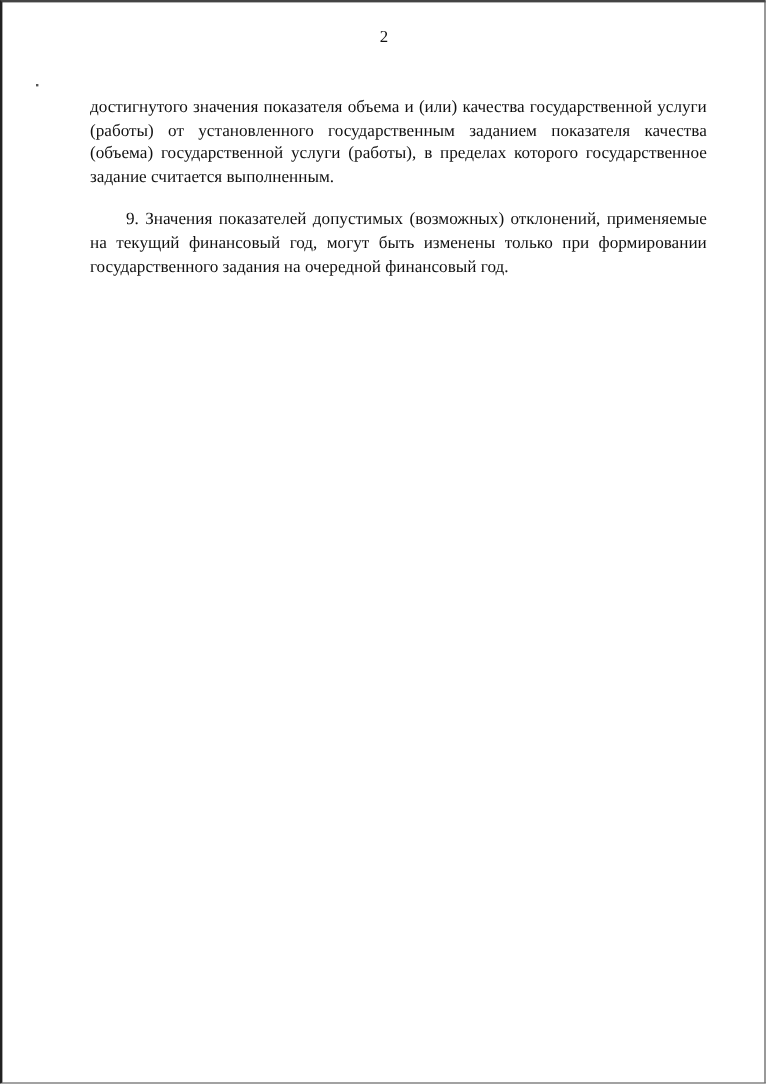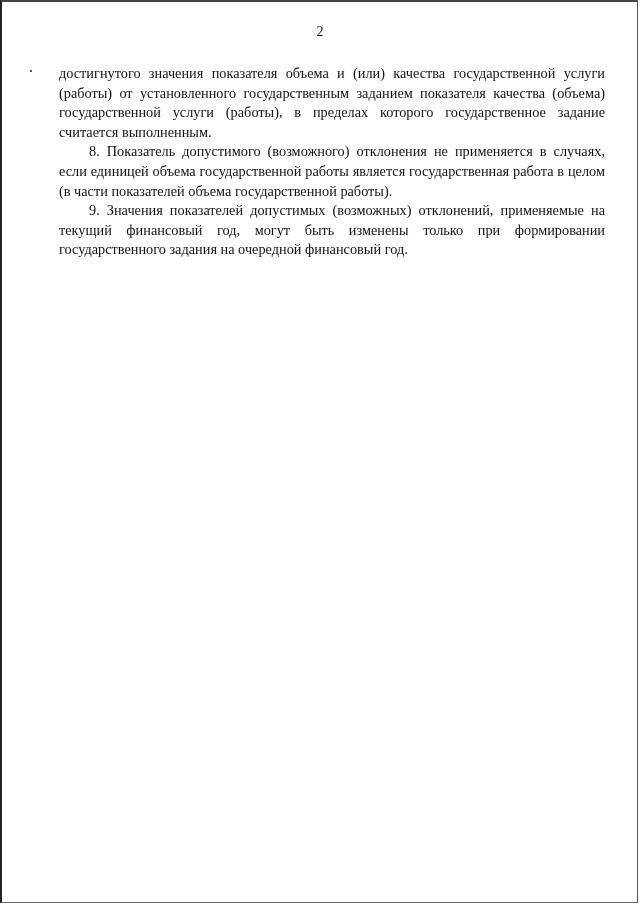--- a/index.html
+++ b/index.html
@@ -14,28 +14,27 @@
   }
   .page-number {
     position: absolute; top: 24px; left: 0; width: 640px; text-align: center;
     font-size: 14px;
   }
   .speck { position: absolute; left: 30px; top: 70px; width: 2px; height: 2px; background: #555; }
   .body-text {
     position: absolute; left: 59px; top: 64px; width: 546px;
     font-size: 14.3px; line-height: 19.6px;
   }
-  .body-text p { margin: 0; text-align: justify; text-align-last: left; }
+  .body-text p { margin: 16px; text-align: justify; text-align-last: left; }
   .body-text p.indent { text-indent: 30px; }
 </style>
 </head>
 <body>
 
 <div class="frame"></div>
 <div class="speck"></div>
 
 <div class="page-number">2</div>
 
 <div class="body-text">
   <p>достигнутого значения показателя объема и (или) качества государственной услуги (работы) от установленного государственным заданием показателя качества (объема) государственной услуги (работы), в пределах которого государственное задание считается выполненным.</p>
-  <p class="indent">8. Показатель допустимого (возможного) отклонения не применяется в случаях, если единицей объема государственной работы является государственная работа в целом (в части показателей объема государственной работы).</p>
   <p class="indent">9. Значения показателей допустимых (возможных) отклонений, применяемые на текущий финансовый год, могут быть изменены только при формировании государственного задания на очередной финансовый год.</p>
 </div>
 
 </body></html>

